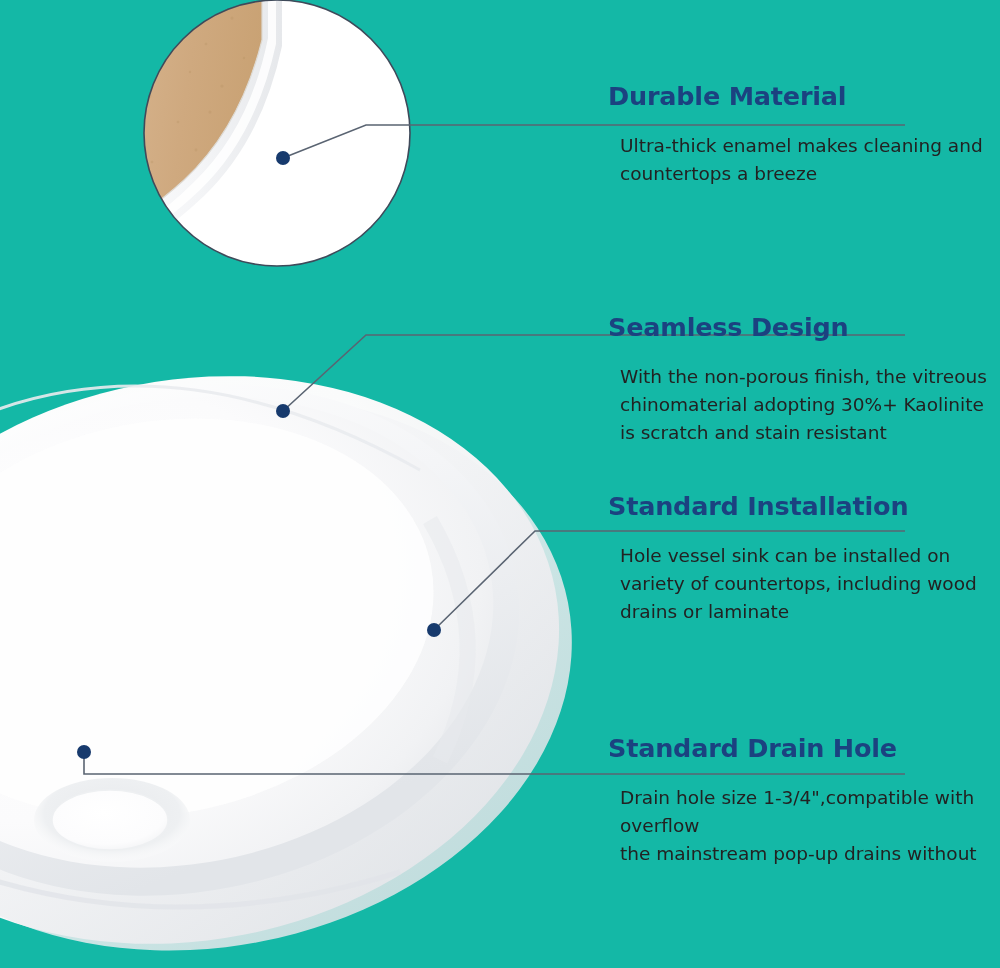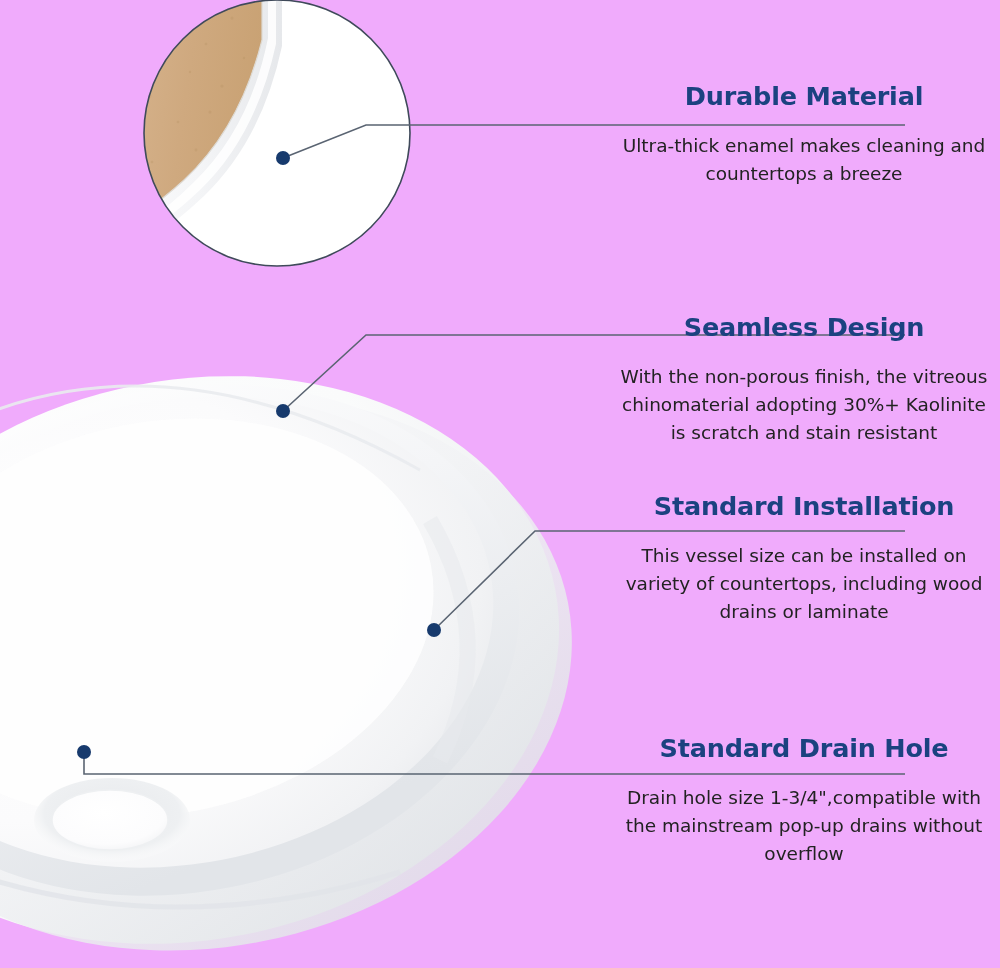--- a/index.html
+++ b/index.html
@@ -8,23 +8,22 @@
     padding: 0;
     background: #ffffff;
   }
   body {
     font-family: "DejaVu Sans", "Liberation Sans", sans-serif;
   }
   #page {
     position: relative;
     width: 1000px;
     height: 968px;
-    background: #f0abfc;
+    background: #14b8a6;
     overflow: hidden;
-    text-align: center;
   }
 
   
   #artwork {
     position: absolute;
     left: 0;
     top: 0;
     width: 1000px;
     height: 968px;
   }
@@ -227,28 +226,28 @@
     <div class="feature-body">
       <span>With the non-porous finish, the vitreous</span>
       <span>chinomaterial adopting 30%+ Kaolinite</span>
       <span>is scratch and stain resistant</span>
     </div>
   </div>
 
   <div class="feature" id="feature-3">
     <h2 class="feature-title">Standard Installation</h2>
     <div class="feature-body">
-      <span>This vessel size can be installed on</span>
+      <span>Hole vessel sink can be installed on</span>
       <span>variety of countertops, including wood</span>
       <span>drains or laminate</span>
     </div>
   </div>
 
   <div class="feature" id="feature-4">
     <h2 class="feature-title">Standard Drain Hole</h2>
     <div class="feature-body">
       <span>Drain hole size 1-3/4",compatible with</span>
+      <span>overflow</span>
       <span>the mainstream pop-up drains without</span>
-      <span>overflow</span>
     </div>
   </div>
 
 </div>
 
 </body></html>

